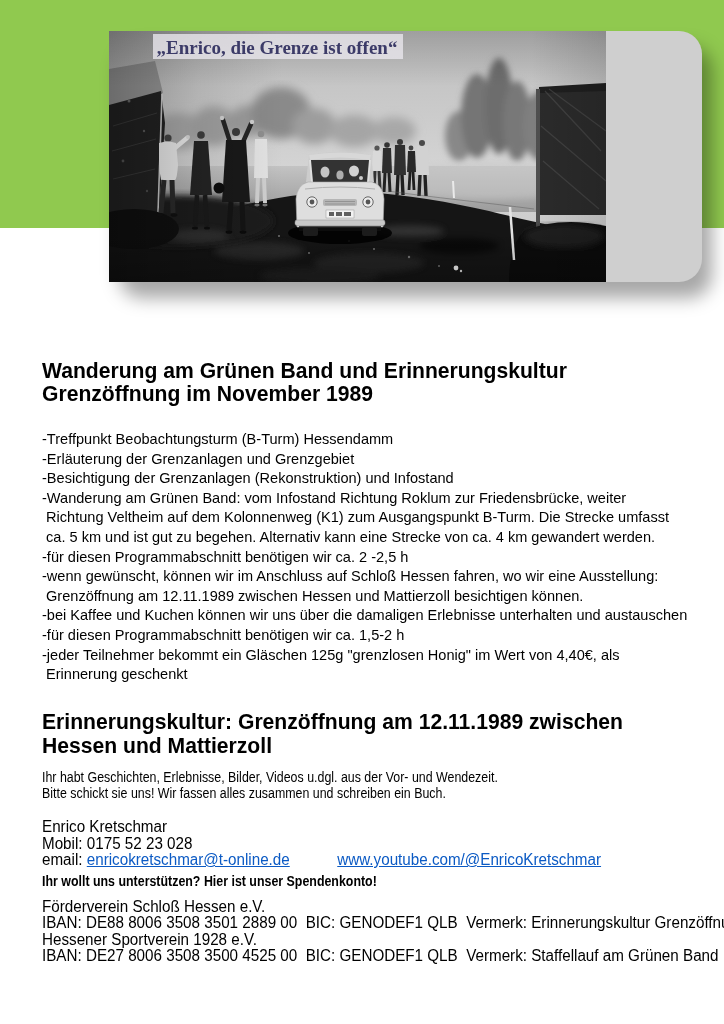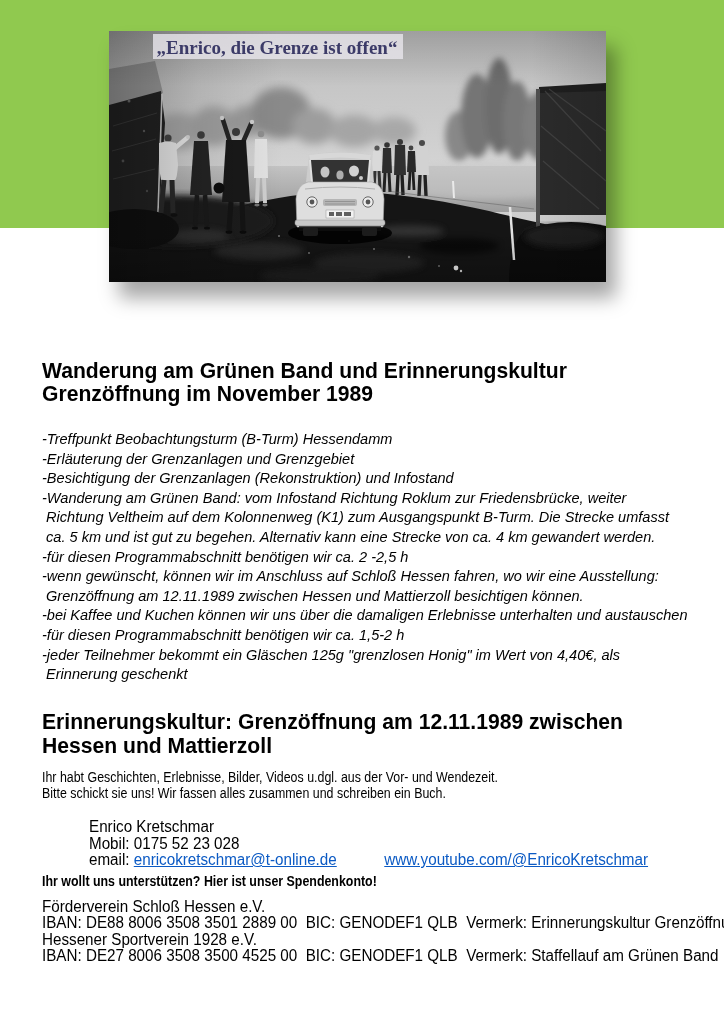--- a/index.html
+++ b/index.html
@@ -1,26 +1,26 @@
 <!DOCTYPE html>
 <html><head>
 <meta charset="utf-8">
 <style>
   html,body{margin:0;padding:0;}
   body{width:724px;height:1024px;background:#ffffff;font-family:"Liberation Sans",sans-serif;color:#000;position:relative;overflow:hidden;}
   .green-band{position:absolute;left:0;top:0;width:724px;height:228px;background:#90C94F;}
-  .photo-wrap{position:absolute;left:109px;top:31px;width:497px;height:251px;background:#cfcfcf;box-shadow:10px 16px 18px rgba(0,0,0,0.35);}
+  .photo-wrap{position:absolute;left:109px;top:31px;width:593px;height:251px;background:#cfcfcf;box-shadow:10px 16px 18px rgba(0,0,0,0.35);border-radius:23px;}
   .photo-wrap svg{display:block;}
   .h1{position:absolute;left:42px;top:359px;font-size:22px;font-weight:bold;line-height:23px;transform:scaleX(0.96);transform-origin:0 0;white-space:pre;}
   .h2{position:absolute;left:42px;top:710px;font-size:22px;font-weight:bold;line-height:23.5px;transform:scaleX(0.96);transform-origin:0 0;white-space:pre;}
-  .program-list{position:absolute;left:42px;top:429px;font-size:15px;line-height:19.6px;font-style:italic;}
+  .program-list{position:absolute;left:42px;top:429px;font-size:15px;line-height:19.6px;}
   .program-list .pline{white-space:pre;transform:scaleX(0.97);transform-origin:0 0;}
   .call{position:absolute;left:42px;top:769px;font-size:15.5px;font-weight:normal;line-height:16px;}
   .call .cline{white-space:pre;transform:scaleX(0.80);transform-origin:0 0;}
-  .contact{position:absolute;left:42px;top:819px;font-size:16px;line-height:16.6px;margin-left:47px;}
+  .contact{position:absolute;left:42px;top:819px;font-size:16px;line-height:16.6px;}
   .contact .nline{white-space:pre;transform:scaleX(0.95);transform-origin:0 0;}
   .support{position:absolute;left:42px;top:873px;font-size:15.5px;font-weight:bold;line-height:16px;white-space:pre;transform:scaleX(0.80);transform-origin:0 0;}
   .bank{position:absolute;left:42px;top:899px;font-size:16px;line-height:16.3px;}
   .bank .nline{white-space:pre;transform:scaleX(0.95);transform-origin:0 0;}
   a.lnk{color:#0B5AC4;text-decoration:underline;cursor:pointer;}
   .gap{display:inline-block;width:50px;}
 </style>
 </head>
 <body>
 

